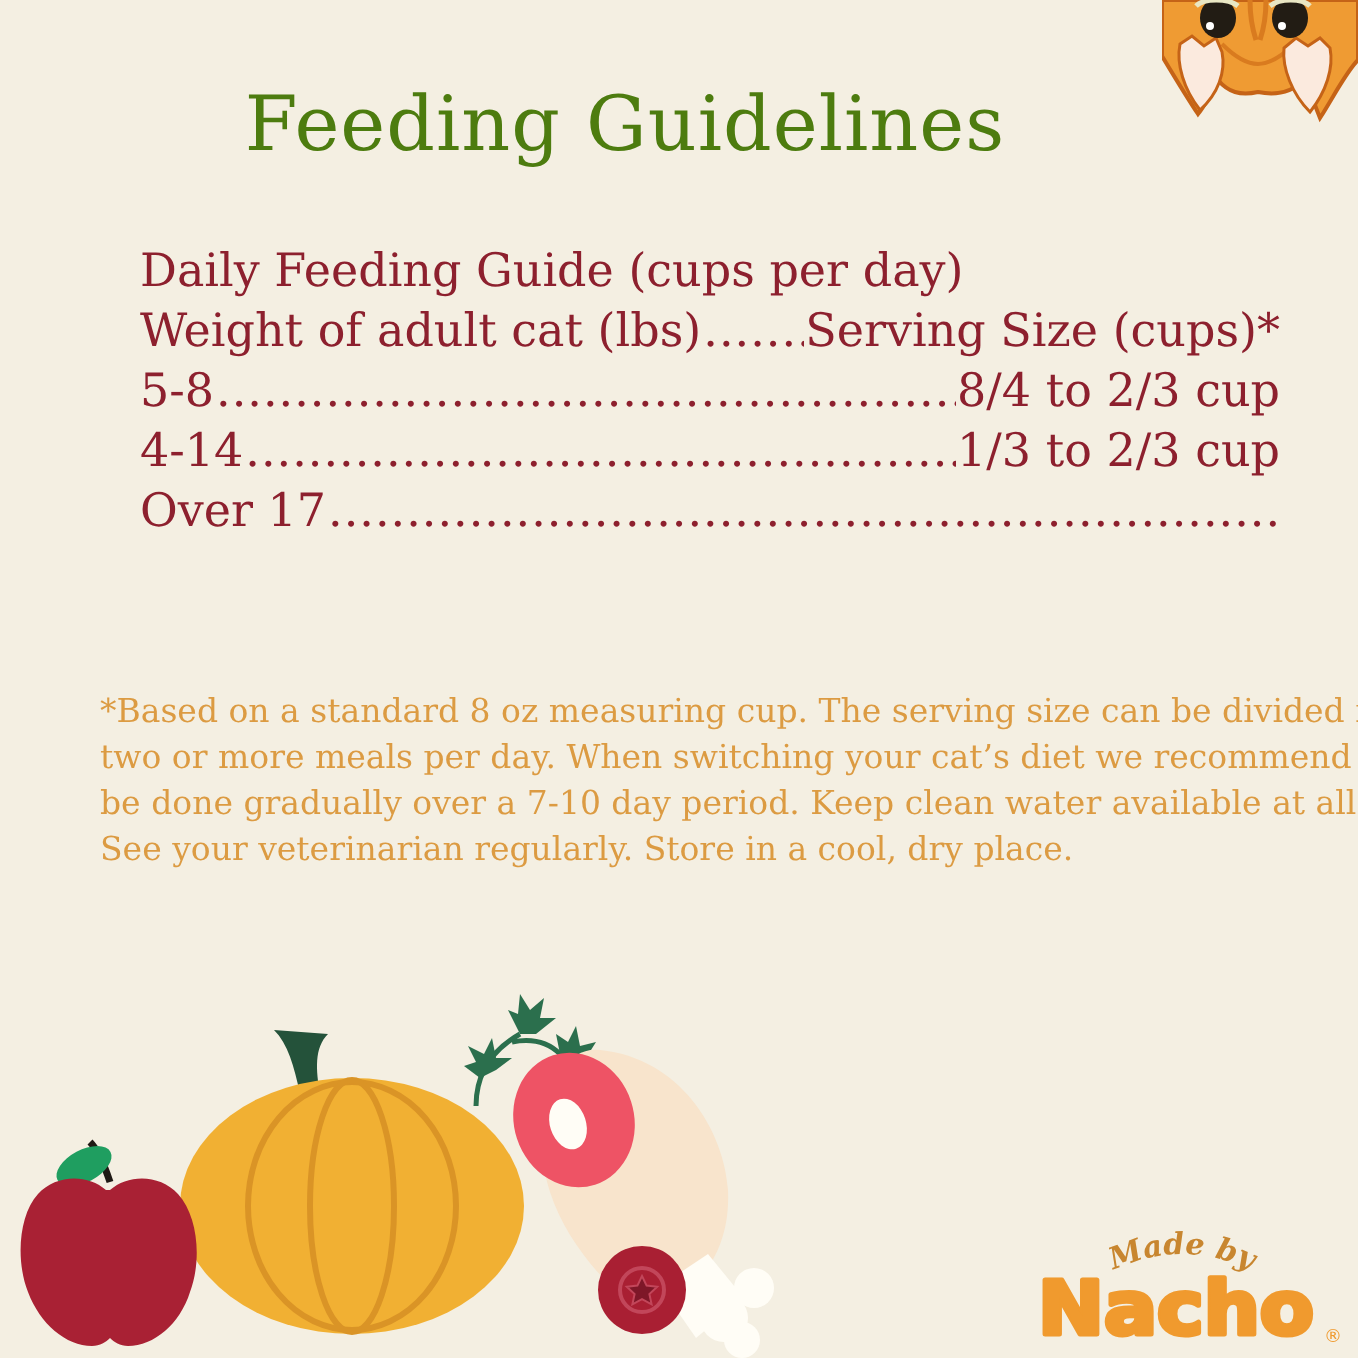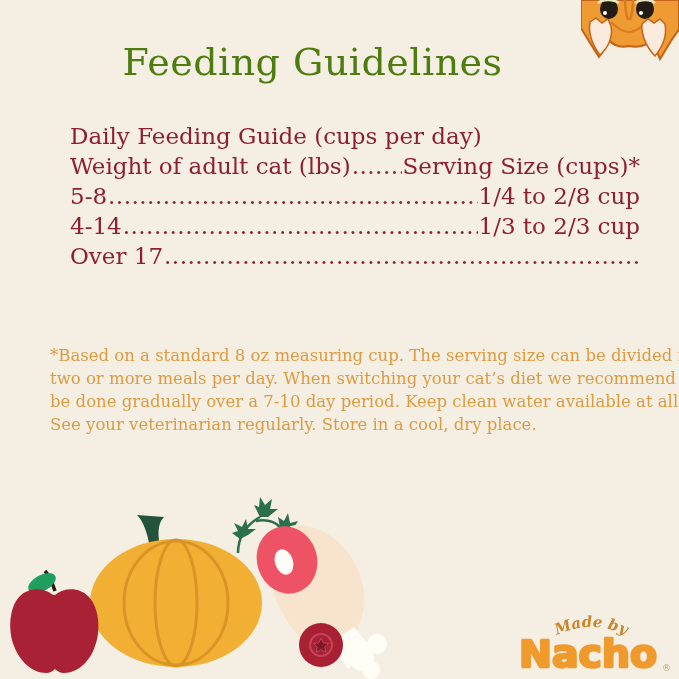--- a/index.html
+++ b/index.html
@@ -138,21 +138,21 @@
   <div class="guide">
     <div class="guide-heading">Daily Feeding Guide (cups per day)</div>
     <div class="guide-row">
       <span class="row-label">Weight of adult cat (lbs)</span>
       <span class="dot-leader"></span>
       <span class="row-value">Serving Size (cups)*</span>
     </div>
     <div class="guide-row">
       <span class="row-label">5-8</span>
       <span class="dot-leader"></span>
-      <span class="row-value">1/4 to 2/8 cup</span>
+      <span class="row-value">8/4 to 2/3 cup</span>
     </div>
     <div class="guide-row">
       <span class="row-label">4-14</span>
       <span class="dot-leader"></span>
       <span class="row-value">1/3 to 2/3 cup</span>
     </div>
     <div class="guide-row">
       <span class="row-label">Over 17</span>
       <span class="dot-leader"></span>
     </div>

